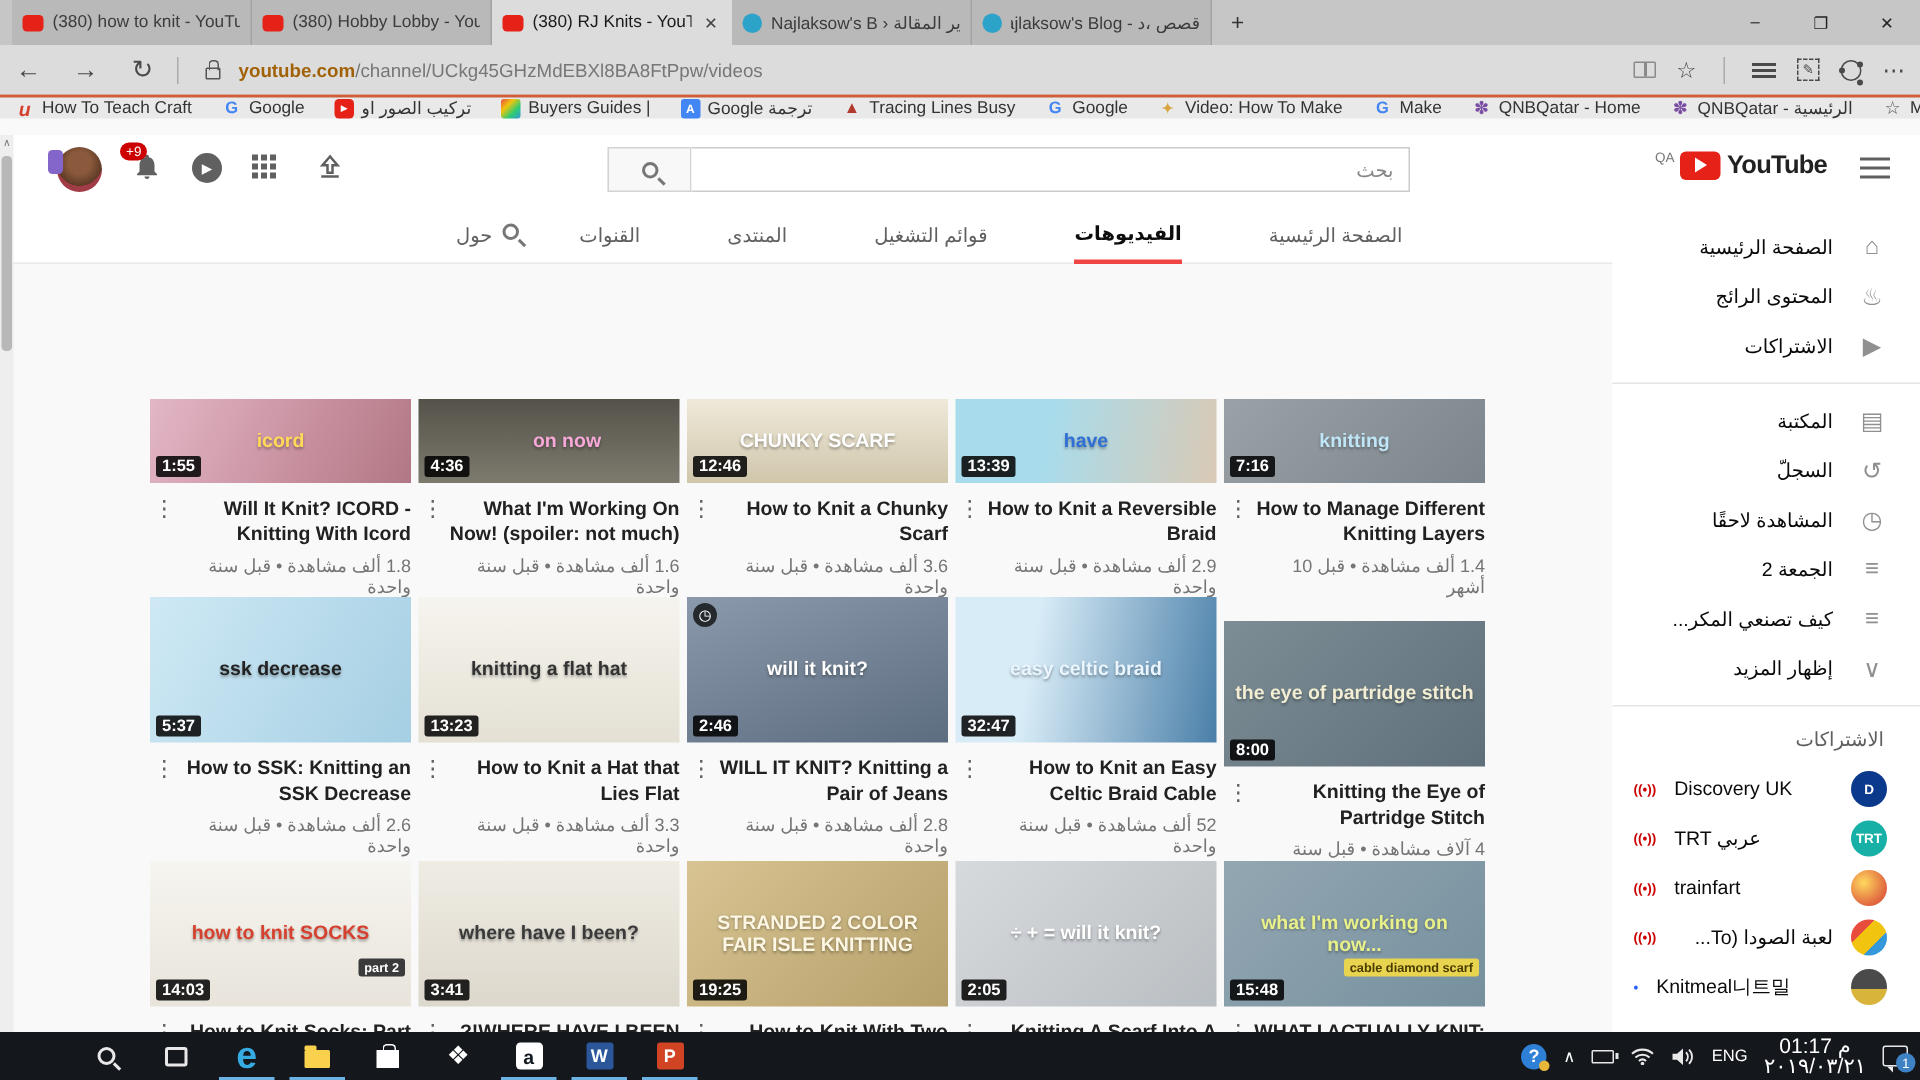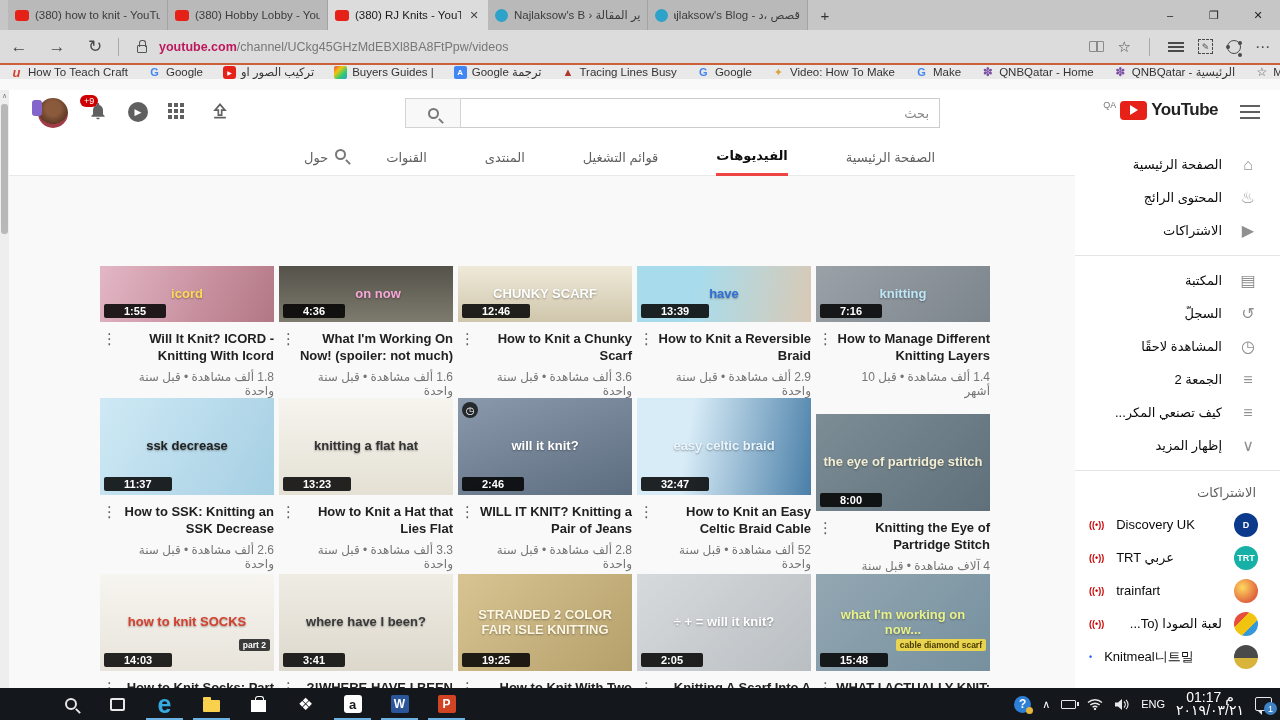--- a/index.html
+++ b/index.html
@@ -22,21 +22,21 @@
   #win-controls { position:absolute; right:0; top:0; height:30px; display:flex; }
   #win-controls span { width:44px; height:30px; display:flex; align-items:center; justify-content:center; font-size:11px; color:#222; }
 
   
   #addrbar { position:absolute; left:0; top:30px; width:1280px; height:33px; background:#dcdcdc; display:flex; align-items:center; }
   .nav-ico { width:38px; text-align:center; font-size:17px; color:#4a4a4a; }
   .vsep { width:1px; height:18px; background:#aaa; margin:0 4px; }
   #lock { position:relative; width:10px; height:8px; border:1.5px solid #555; border-radius:1px; margin:4px 12px 0 14px; }
   #lock::before { content:""; position:absolute; left:1px; top:-6px; width:5px; height:6px; border:1.5px solid #555; border-bottom:none; border-radius:3px 3px 0 0; }
   #url { font-size:12.5px; color:#777; direction:ltr; }
-  #url b { color:#be185d; font-weight:bold; }
+  #url b { color:#a16207; font-weight:bold; }
   #addr-right { position:absolute; right:10px; top:0; height:33px; display:flex; align-items:center; gap:14px; }
   #addr-right .aico { font-size:15px; color:#4a4a4a; }
   .book { width:15px; height:11px; border:1.5px solid #8a8a8a; border-radius:1px; position:relative; }
   .book::before { content:""; position:absolute; left:50%; top:0; width:1.5px; height:100%; background:#8a8a8a; }
   .hub { width:16px; height:11px; position:relative; }
   .hub::before { content:""; position:absolute; top:1px; left:0; width:16px; height:2px; background:#4a4a4a; box-shadow:0 4px 0 #4a4a4a, 0 8px 0 #4a4a4a; }
   .noteico { width:15px; height:15px; border:1.5px dashed #4a4a4a; display:flex; align-items:center; justify-content:center; font-size:9px; color:#4a4a4a; }
   .shareico { width:14px; height:14px; border:1.5px solid #4a4a4a; border-radius:50%; position:relative; }
   .shareico::before { content:""; position:absolute; width:4px; height:4px; background:#4a4a4a; border-radius:50%; left:-2px; top:4px; box-shadow:12px -4px 0 #4a4a4a, 12px 8px 0 #4a4a4a; }
 
@@ -106,21 +106,21 @@
   #row1 { top:0; } #row2 { top:132px; } #row3 { top:308px; }
   .vcell { width:174px; flex:0 0 174px; }
   .thumb { position:relative; width:174px; height:97px; display:flex; align-items:center; justify-content:center; overflow:hidden; }
   #row1 .thumb { height:56px; }
   .thumb-label { font-size:13px; font-weight:bold; text-align:center; padding:0 6px; text-shadow:0 1px 2px rgba(0,0,0,0.35); line-height:1.15; }
   .thumb-label:empty { display:none; }
   .thumb-label2 { position:absolute; right:4px; bottom:20px; font-size:8.5px; font-weight:bold; padding:1px 4px; border-radius:2px; background:#3b3b3b; color:#fff; }
   .thumb-label2:empty { display:none; }
   .clock-badge { position:absolute; left:4px; top:4px; width:16px; height:16px; border-radius:50%; background:rgba(0,0,0,0.72); color:#fff; font-size:10px; display:flex; align-items:center; justify-content:center; }
   .clock-badge:empty { display:none; }
-  .duration { position:absolute; left:4px; bottom:4px; background:rgba(0,0,0,0.85); color:#fff; font-size:11px; font-weight:bold; padding:1px 20px; border-radius:2px; }
+  .duration { position:absolute; left:4px; bottom:4px; background:rgba(0,0,0,0.85); color:#fff; font-size:11px; font-weight:bold; padding:1px 4px; border-radius:2px; }
   .duration:empty { display:none; }
   .vinfo { position:relative; margin-top:8px; padding-left:20px; }
   .dots { position:absolute; left:2px; top:0; font-size:15px; color:#606060; width:12px; text-align:center; }
   .vtitle { font-size:13px; font-weight:bold; color:#212121; text-align:right; direction:rtl; line-height:17px; min-height:17px; }
   .vmeta { margin-top:6px; font-size:12px; color:#757575; text-align:right; direction:rtl; }
 
   
   .sb-item { display:flex; align-items:center; height:33px; padding:0 22px 0 10px; gap:16px; cursor:default; }
   .sb-ico { width:20px; font-size:16px; color:#909090; text-align:center; flex:0 0 auto; }
   .sb-label { font-size:13px; color:#0a0a0a; white-space:nowrap; overflow:hidden; }
@@ -516,21 +516,21 @@
               <div class="vmeta">1.4 ألف مشاهدة • قبل 10 أشهر</div>
             </div>
           </div>
         </div>
       <div id="row2" class="grid-row">
 
           <div class="vcell">
             <div class="thumb" style="background: linear-gradient(120deg, rgb(207, 233, 245), rgb(165, 207, 227));">
               <span class="thumb-label" style="color: rgb(34, 34, 34);">ssk decrease</span>
 
-              <span class="duration">11:37</span>
+              <span class="duration">5:37</span>
             </div>
             <div class="vinfo">
               <span class="dots">⋮</span>
               <div class="vtitle">How to SSK: Knitting an SSK Decrease</div>
               <div class="vmeta">2.6 ألف مشاهدة • قبل سنة واحدة</div>
             </div>
           </div>
 
           <div class="vcell">
             <div class="thumb" style="background: linear-gradient(rgb(246, 244, 238), rgb(228, 224, 212));">

